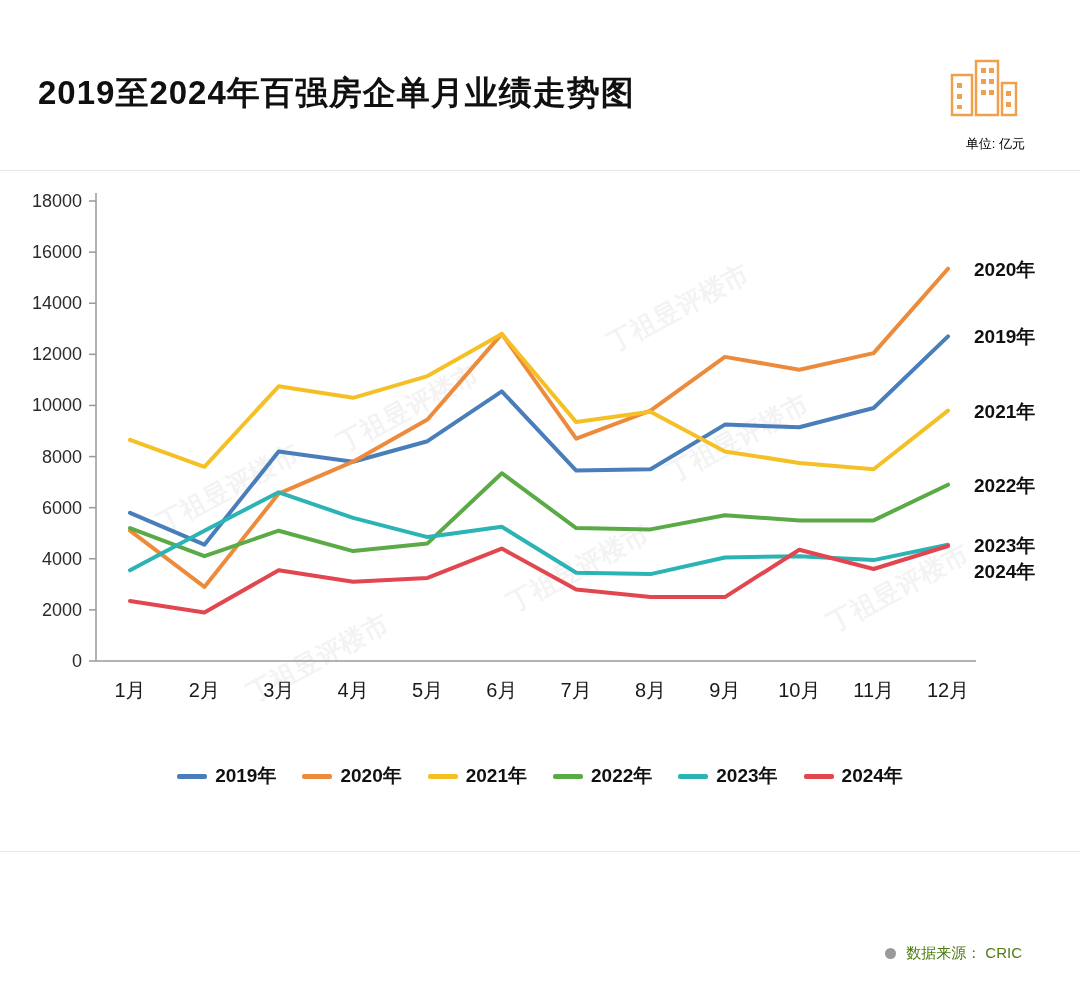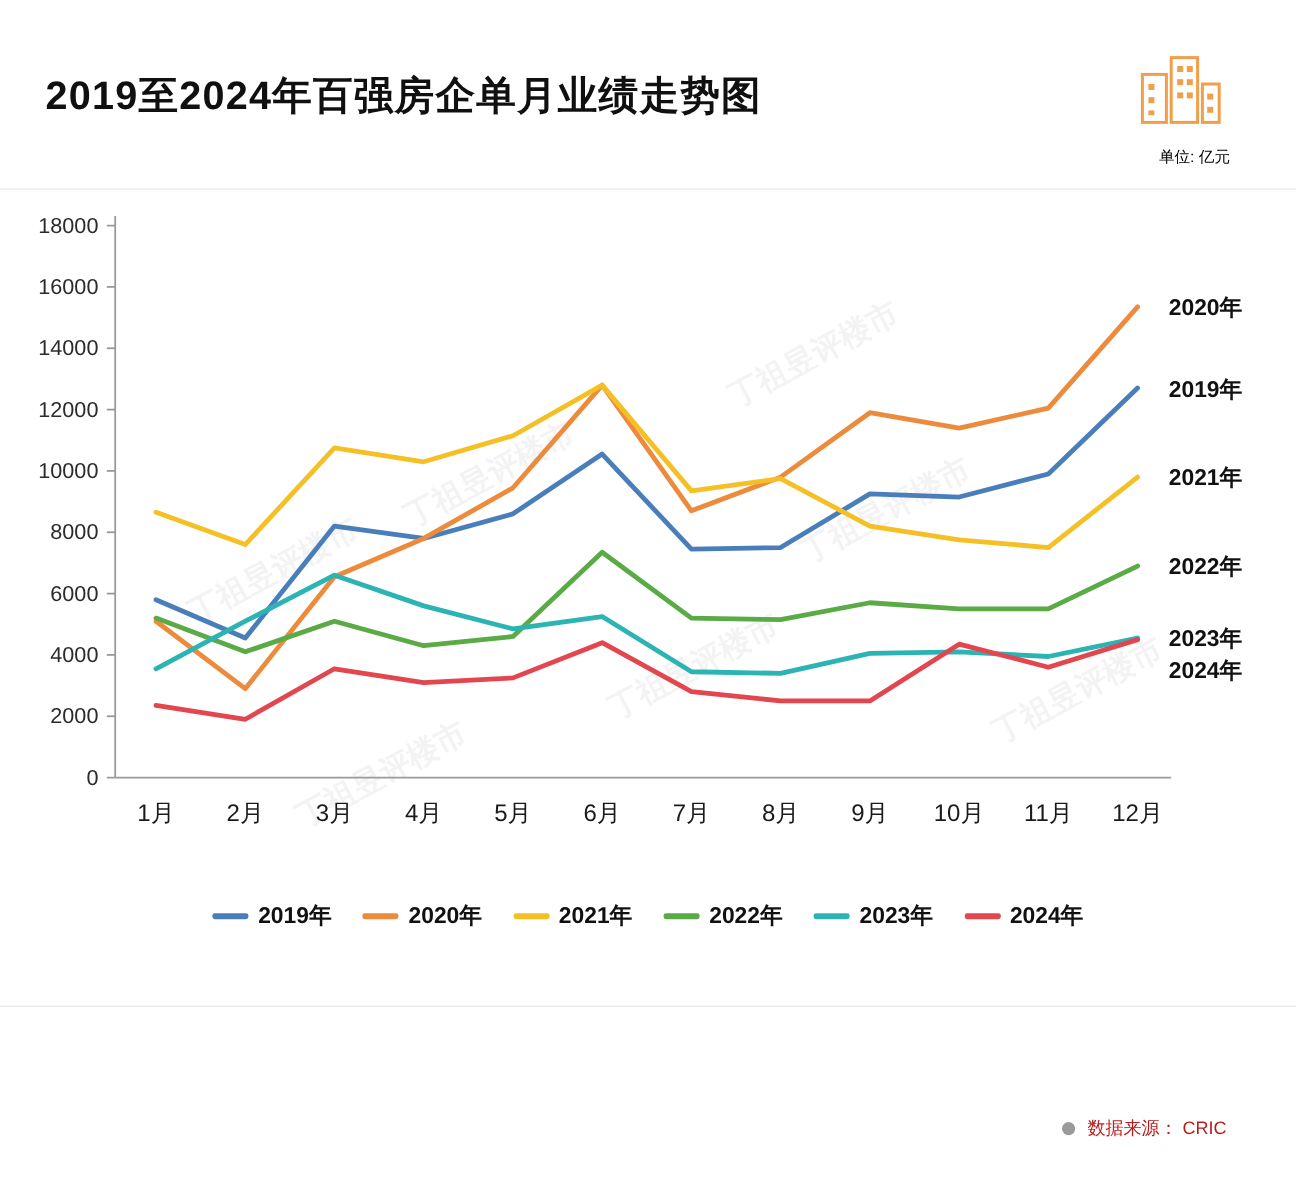--- a/index.html
+++ b/index.html
@@ -13,20 +13,21 @@
     font-family: "Liberation Sans", sans-serif;
     color: #1a1a1a;
     overflow: hidden;
     position: relative;
   }
   .page {
     position: relative;
     width: 1080px;
     height: 868px;
     box-sizing: border-box;
+    margin-top: 13px;
   }
 
   
   .header {
     position: relative;
     height: 158px;
     box-sizing: border-box;
     border-bottom: 1px solid #e8e8e8;
   }
   .title {
@@ -123,21 +124,21 @@
     box-sizing: border-box;
   }
   .source {
     position: absolute;
     right: 58px;
     top: 92px;
     display: flex;
     align-items: center;
     gap: 10px;
     font-size: 15px;
-    color: #b91c1c;
+    color: #4d7c0f;
     white-space: nowrap;
   }
   .source-dot {
     width: 11px;
     height: 11px;
     border-radius: 50%;
     background: #9a9a9a;
     display: inline-block;
   }
   .series-end-label {

